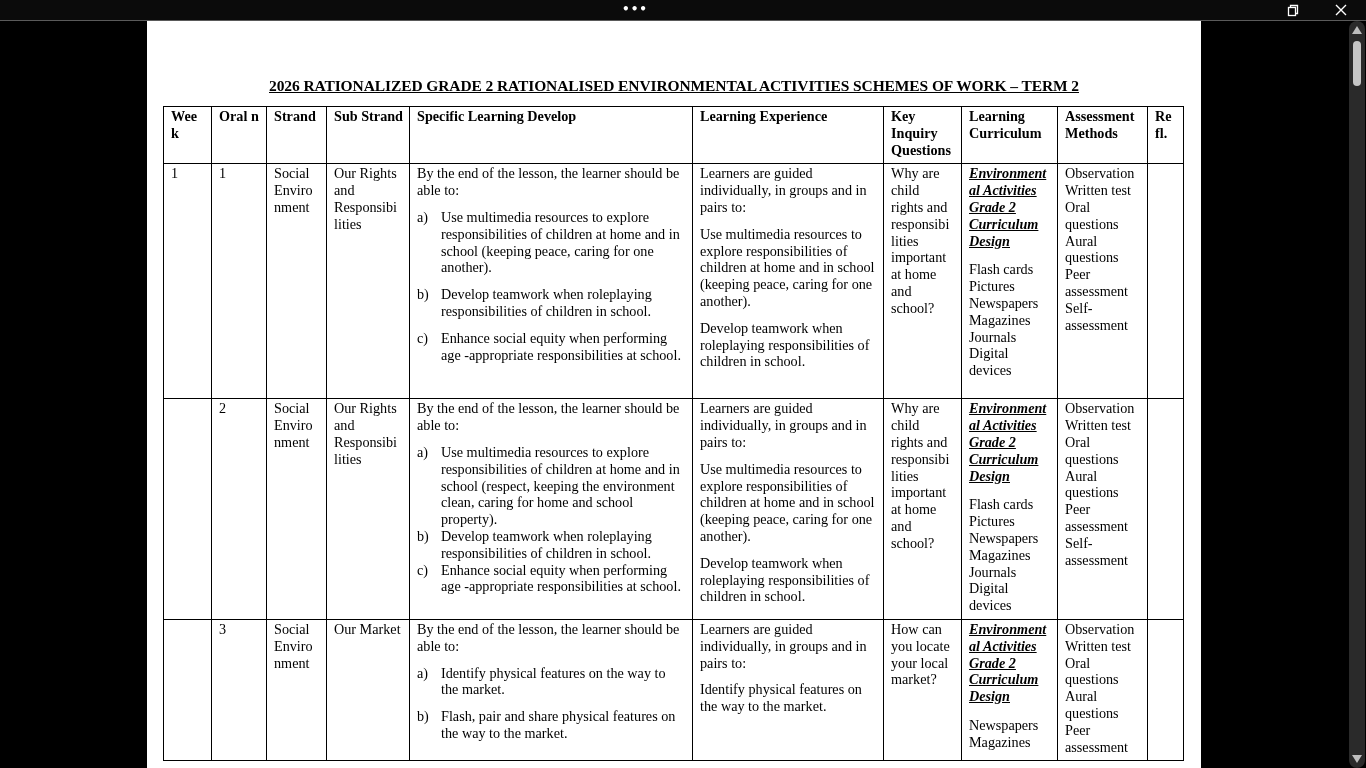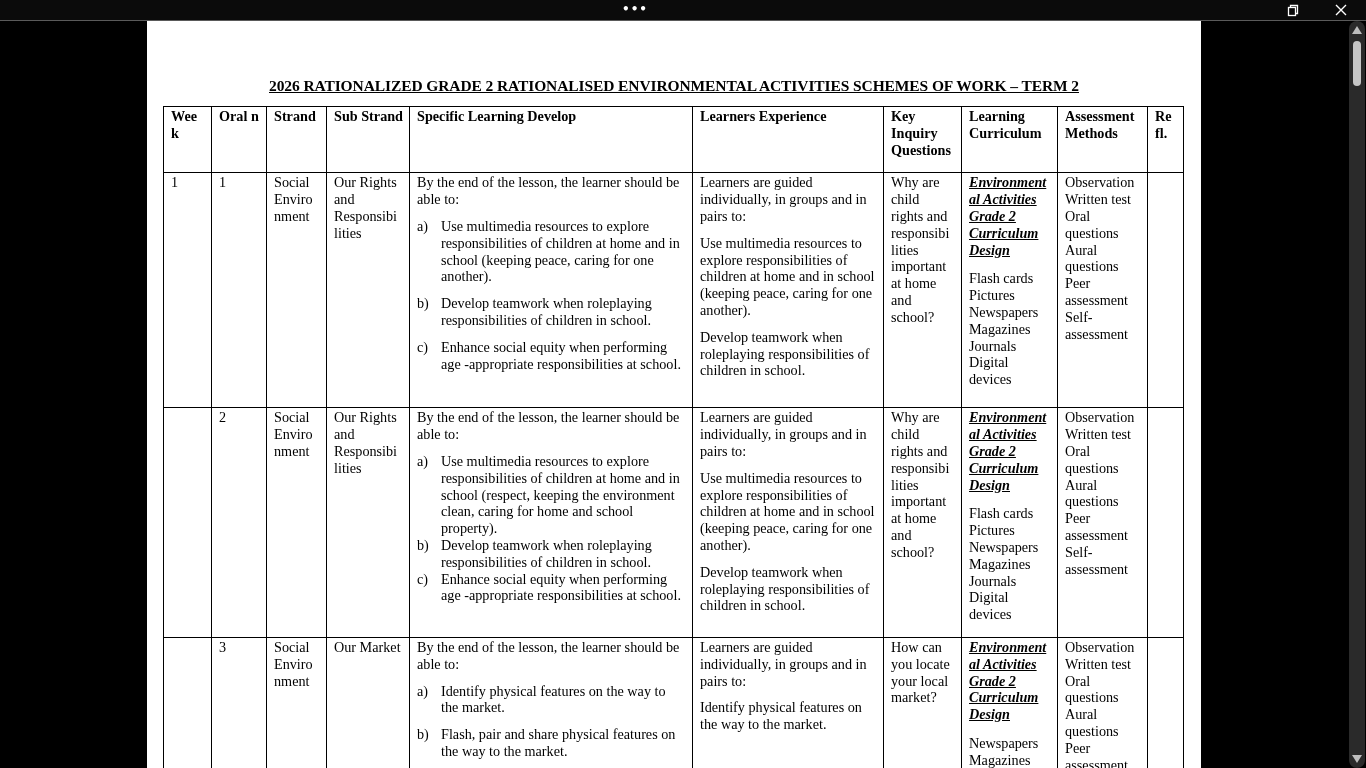--- a/index.html
+++ b/index.html
@@ -28,21 +28,21 @@
     position:absolute; left:0; top:50px; width:1054px; text-align:center;
     font-weight:bold; font-size:15.5px; text-decoration:underline; color:#000;
     letter-spacing:-0.1px;
     margin-top:6px;
   }
   table.scheme {
     position:absolute; left:16px; top:85px; border-collapse:collapse;
     font-size:14.2px; color:#000; line-height:16.8px; table-layout:fixed;
   }
   table.scheme th, table.scheme td {
-    border:1px solid #000; vertical-align:top; padding:1px 6px 14px 7px; text-align:left;
+    border:1px solid #000; vertical-align:top; padding:1px 6px 5px 7px; text-align:left;
   }
   table.scheme th { font-weight:bold; height:48px; }
   .outcome-list { margin:0; padding:0; list-style:none; }
   .outcome-list li { display:flex; margin-top:10px; }
   .outcome-list.tight li { margin-top:0; }
   .outcome-list.tight li:first-child { margin-top:10px; }
   .outcome-list .lbl { width:24px; flex:none; }
   .para { margin-top:10px; }
   .resource-title { font-weight:bold; font-style:italic; text-decoration:underline; }
   .resource-list { margin-top:12px; }
@@ -91,21 +91,21 @@
       <col style="width:90px">
         <col style="width:36px">
     </colgroup>
     <thead>
       <tr>
         <th>Wee k</th>
         <th>Oral n</th>
         <th>Strand</th>
         <th>Sub Strand</th>
         <th>Specific Learning Develop</th>
-        <th>Learners Experience</th>
+        <th>Learning Experience</th>
         <th>Key Inquiry Questions</th>
         <th>Learning Curriculum</th>
         <th>Assessment Methods</th>
         <th>Re fl.</th>
       </tr>
     </thead>
     <tbody>
 
       <tr style="height:235px">
         <td>1</td>

